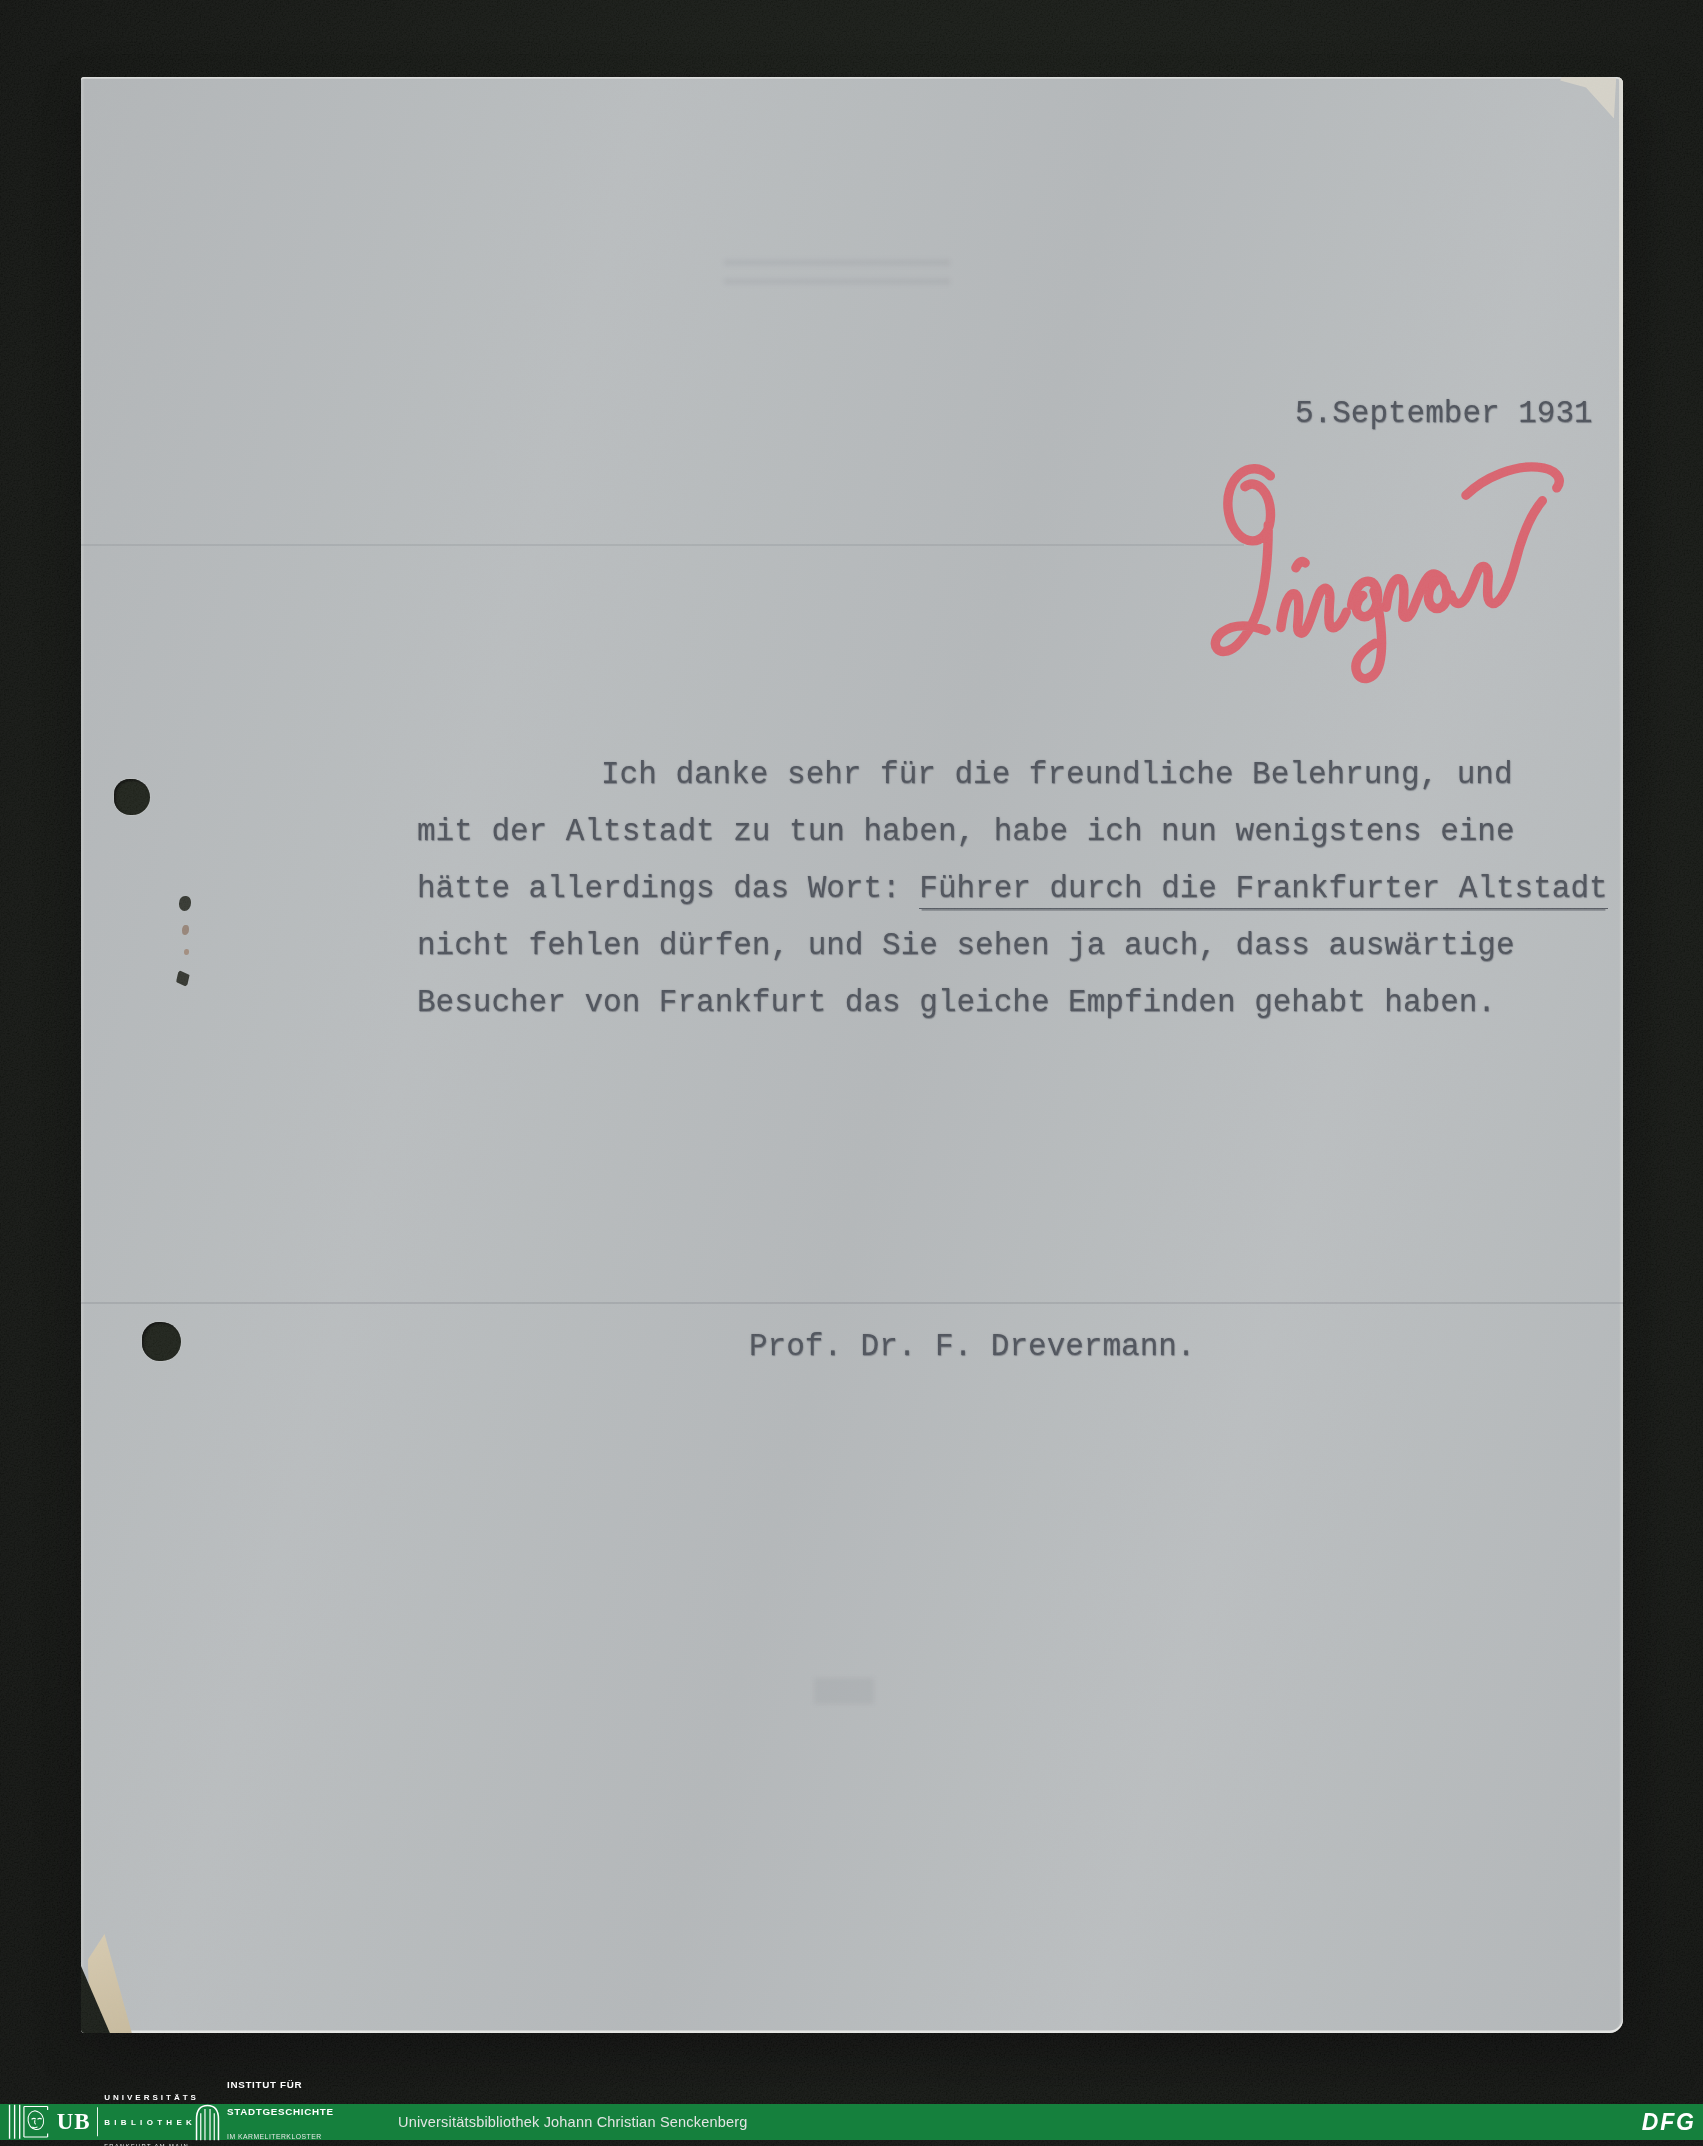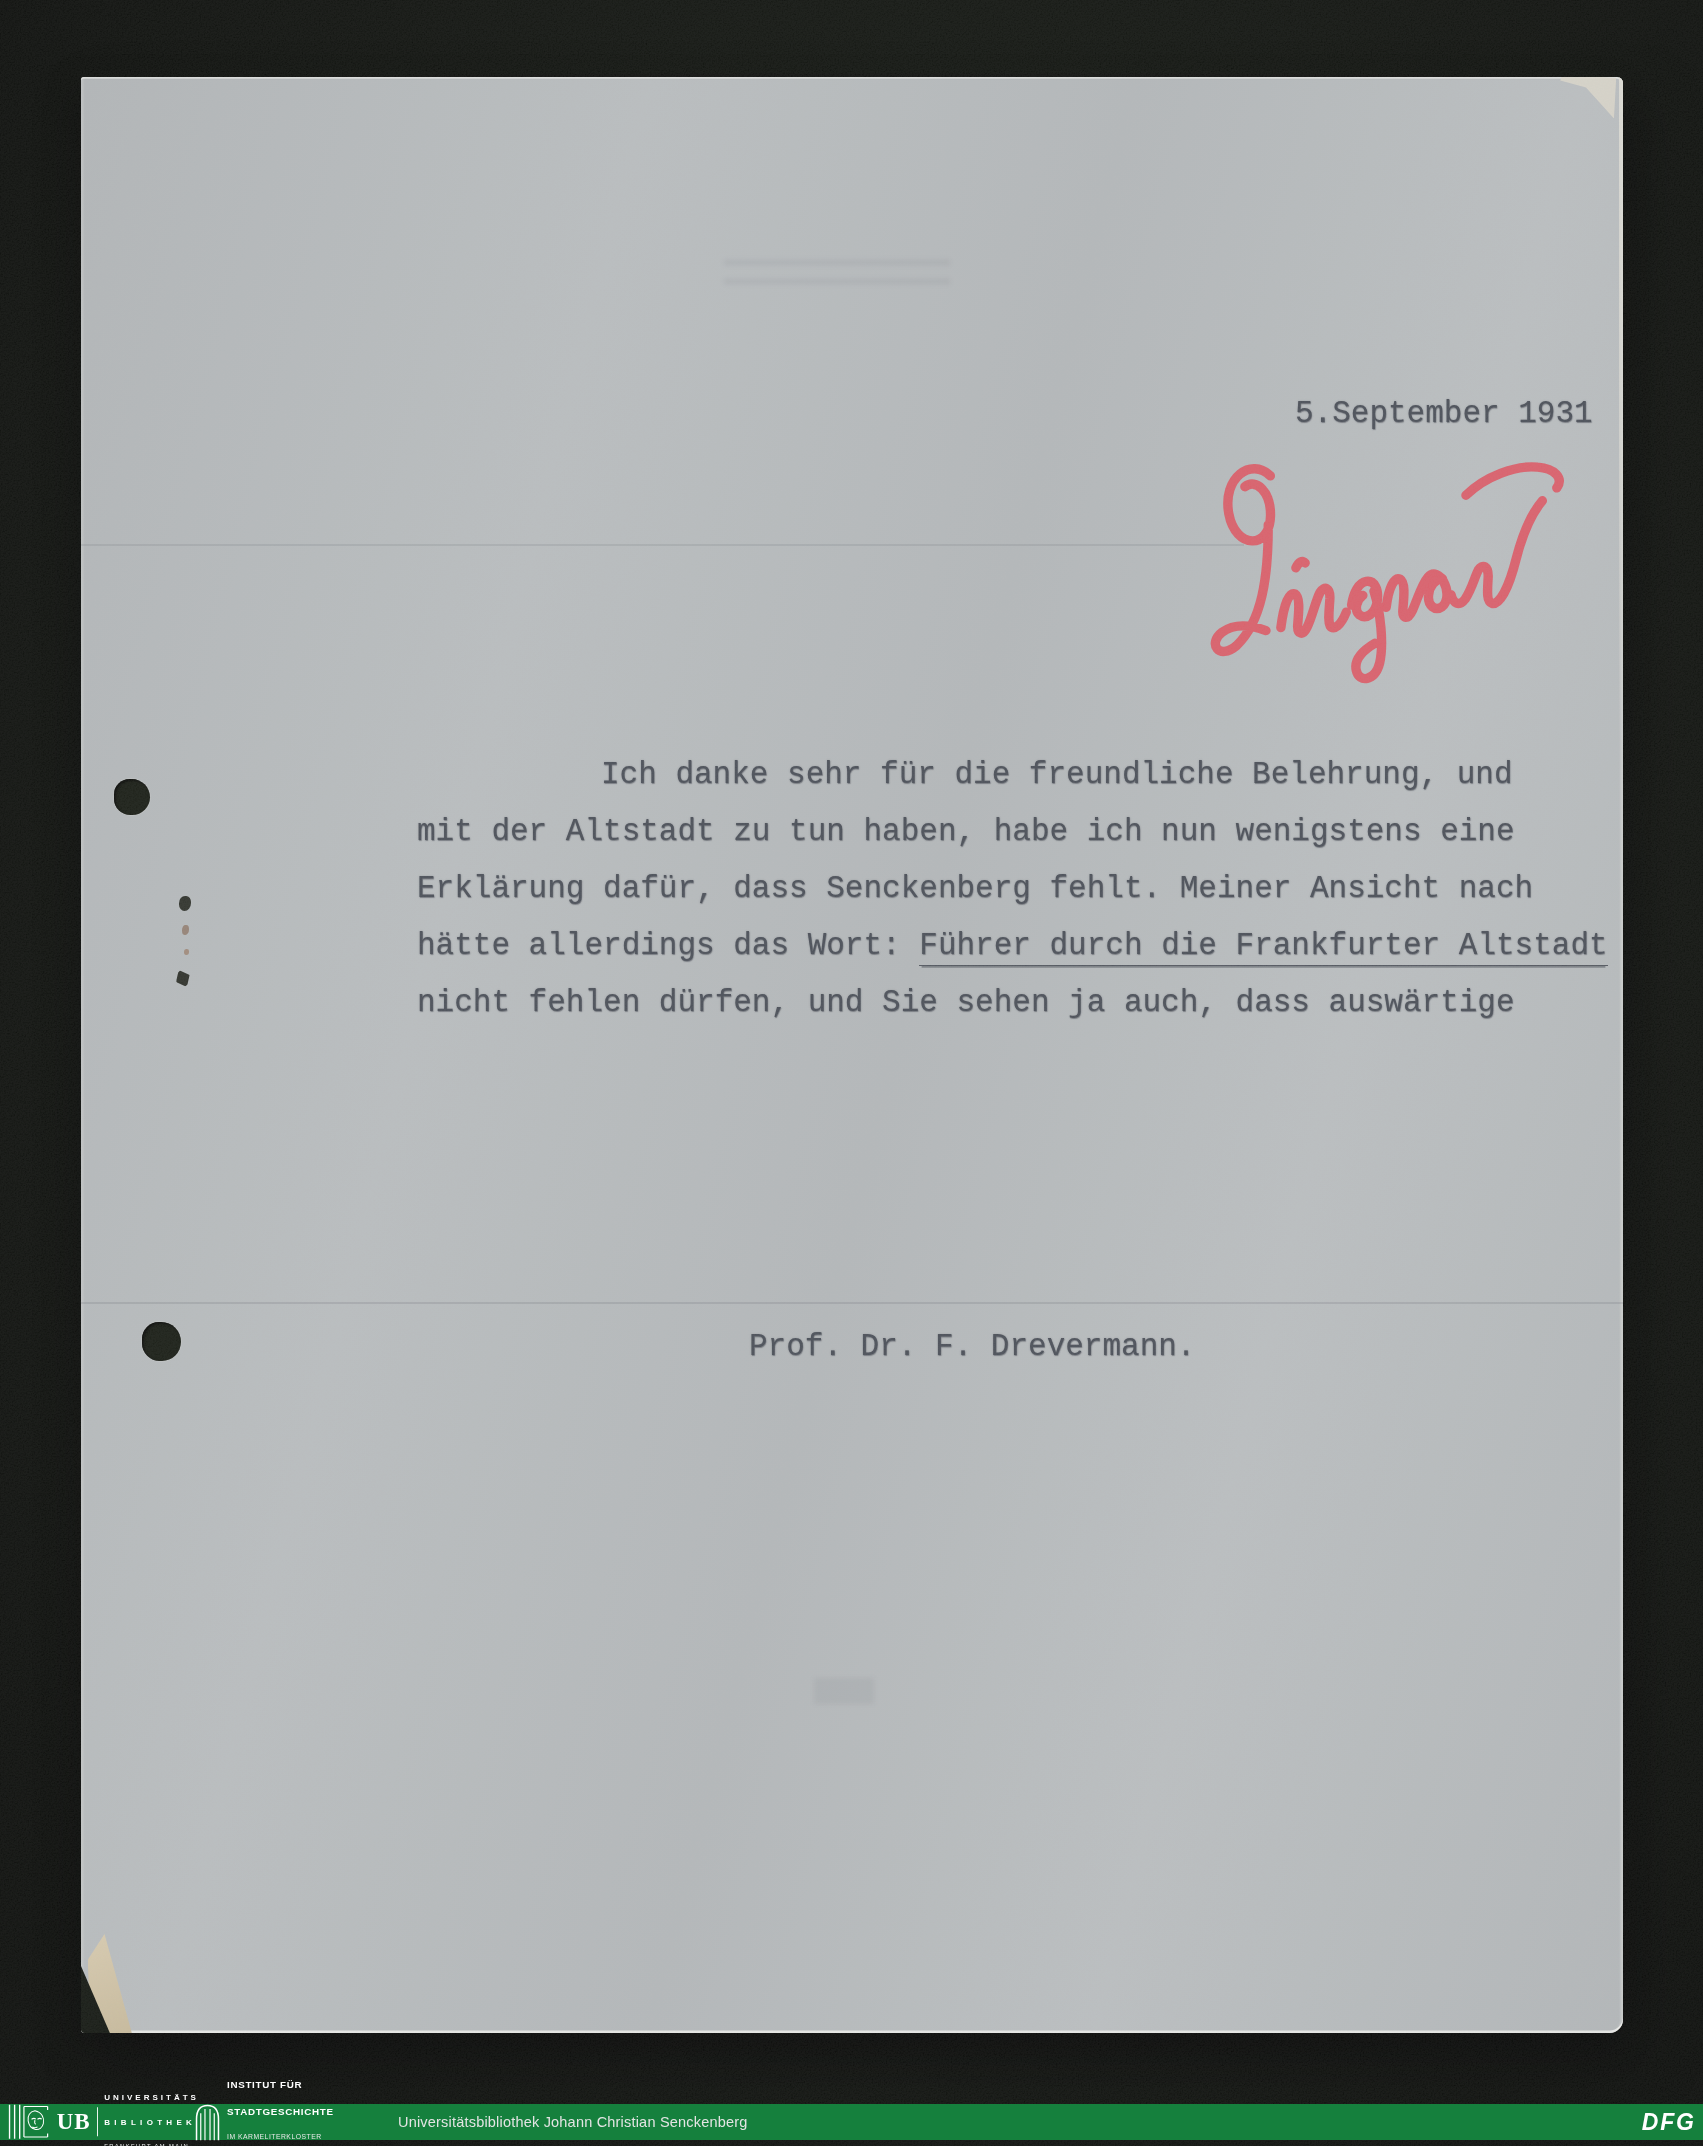--- a/index.html
+++ b/index.html
@@ -129,23 +129,23 @@
                M224,200 C230,178 238,167 244,171 C250,176 244,196 242,206 C240,215 246,218 253,207 C261,194 267,180 275,173 C282,167 289,172 292,181 C296,192 293,204 286,208 C278,212 270,205 273,193 C275,183 283,176 291,177
                M298,196 C299,206 305,211 313,203 C322,193 327,180 332,173 C338,166 344,170 342,182 C339,197 336,209 342,212 C350,215 363,198 376,166 C386,142 398,120 414,106
                M330,88 C354,70 390,62 414,68 C432,72 442,84 432,94
                M130,142 C134,136 139,134 141,138"></path>
     </svg>
 
 
     <div class="tw body-block">
       <div class="line-indent">Ich danke sehr für die freundliche Belehrung, und</div>
       <div>mit der Altstadt zu tun haben, habe ich nun wenigstens eine</div>
-      <div>Erklärung dafür, dass Senckenberg fehlt. Meiner Ansicht nach</div>
       <div><span>hätte allerdings das Wort: </span><span class="uline">Führer durch die Frankfurter Altstadt</span></div>
       <div>nicht fehlen dürfen, und Sie sehen ja auch, dass auswärtige</div>
+      <div>Besucher von Frankfurt das gleiche Empfinden gehabt haben.</div>
     </div>
 
     <div class="tw signature-line">Prof. Dr. F. Drevermann.</div>
   </div>
 
   <svg class="grain" width="1704" height="2147" viewBox="0 0 2000 2520">
     <defs>
       <filter id="grainF">
         <feTurbulence type="fractalNoise" baseFrequency="0.55" numOctaves="2" stitchTiles="stitch"></feTurbulence>
         <feColorMatrix type="matrix" values="0 0 0 0 0.5  0 0 0 0 0.5  0 0 0 0 0.5  0.6 0.6 0.6 0 0"></feColorMatrix>

